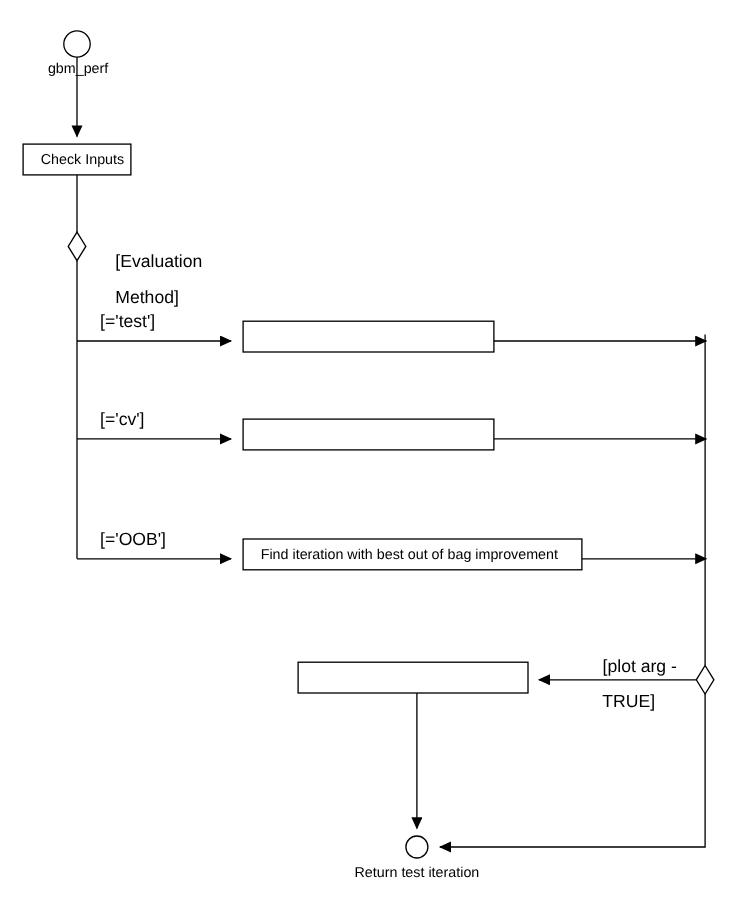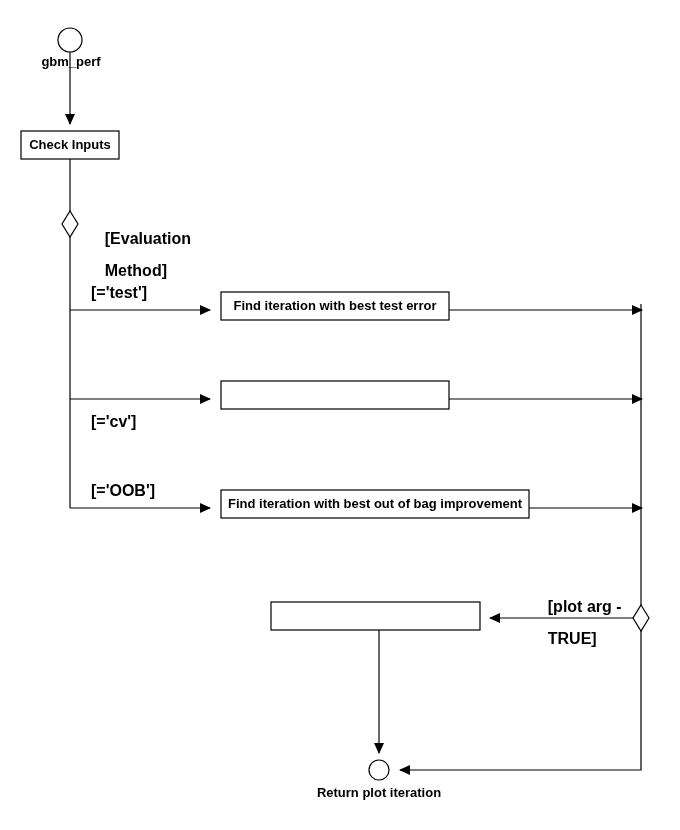--- a/index.html
+++ b/index.html
@@ -13,40 +13,40 @@
     height: 830px;
     font-family: "Liberation Sans", sans-serif;
     color: #000000;
     overflow: hidden;
     position: relative;
   }
   #diagram-root {
     position: relative;
     width: 614px;
     height: 830px;
-    font-weight: bold;
   }
   svg#flow-canvas {
     position: absolute;
     left: 0;
     top: 0;
     width: 680px;
     height: 830px;
   }
   .node-label {
     position: absolute;
     font-family: "Liberation Sans", sans-serif;
     font-size: 13px;
     line-height: 16px;
     color: #000000;
     white-space: pre;
     pointer-events: none;
   }
   .box-label {
-    text-align: center;
+    text-align: left;
+    padding-left: 16px;
   }
   .guard-label {
     font-size: 16px;
     line-height: 16px;
   }
   .terminal-label {
     font-size: 13px;
     line-height: 16px;
   }
 </style>
@@ -107,30 +107,29 @@
 
   <div class="node-label box-label" style="left:21px; top:137px; width:98px;">Check Inputs</div>
 
   <div class="node-label guard-label" style="left:87px; top:215px; width:120px;">
     <span>[Evaluation</span><br>
     <span>Method]</span>
   </div>
 
   <div class="node-label guard-label" style="left:91px; top:285px;">[='test']</div>
 
-  <div class="node-label guard-label" style="left:91px; top:374px;margin-top:40px;">[='cv']</div>
+  <div class="node-label guard-label" style="left:91px; top:374px;">[='cv']</div>
 
   <div class="node-label guard-label" style="left:91px; top:483px;">[='OOB']</div>
 
-  <div class="node-label box-label" style="left:221px; top:298px; width:228px;">Find iteration with best test error</div>
 
 
   <div class="node-label box-label" style="left:221px; top:496px; width:308px;">Find iteration with best out of bag improvement</div>
 
   <div class="node-label guard-label" style="left:530px; top:583px; width:100px;">
     <span>[plot arg -</span><br>
     <span>TRUE]</span>
   </div>
 
 
-  <div class="node-label terminal-label" style="left:289px; top:785px; width:180px; text-align:center;">Return plot iteration</div>
+  <div class="node-label terminal-label" style="left:289px; top:785px; width:180px; text-align:center;">Return test iteration</div>
 
 </div>
 
 </body></html>

